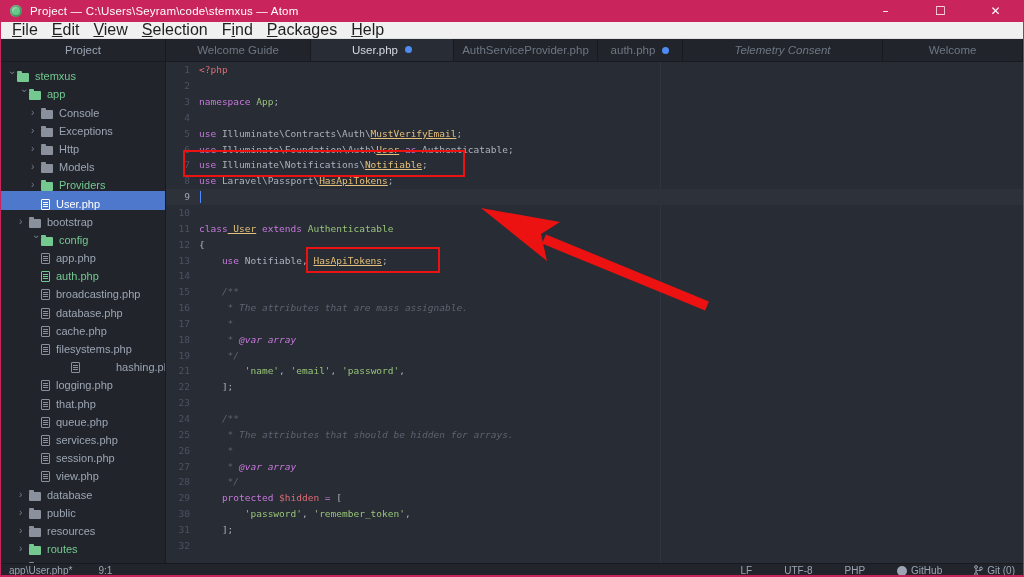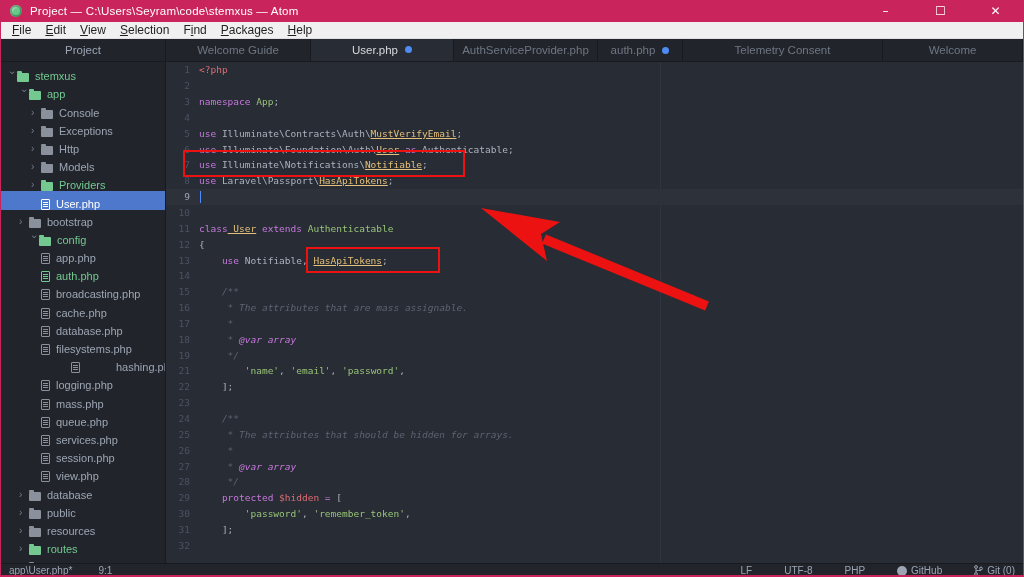--- a/index.html
+++ b/index.html
@@ -15,21 +15,21 @@
   .app-icon { width:12px; height:12px; border-radius:50%; background:#67c989;
     box-shadow:inset 0 0 0 2px rgba(30,90,50,.45), inset 2px 2px 2px rgba(255,255,255,.5);
     margin:0 8px 0 9px; flex:none; }
   .title-text { font-size:11.5px; letter-spacing:.2px; }
   .win-controls { margin-left:auto; display:flex; height:100%; }
   .win-btn { width:55px; height:100%; display:flex; align-items:center; justify-content:center;
     font-size:12px; color:#fff; font-family:"DejaVu Sans", sans-serif; }
   
   .menubar { height:17px; background:#f0f0f0; display:flex; align-items:center; padding-left:4px;
     border-bottom:1px solid #e0e0e0; }
-  .menu-item { font-size:12px; color:#1f1f1f; padding:0 7px; line-height:16px; }
+  .menu-item { font-size:16px; color:#1f1f1f; padding:0 7px; line-height:16px; }
   .menu-item u { text-decoration:underline; text-underline-offset:1px; }
   
   .main { display:flex; height:524px; background:#282c34; }
   .dock { width:165px; flex:none; background:#21252b; display:flex; flex-direction:column; }
   .dock-header { height:23px; flex:none; display:flex; align-items:center; justify-content:center;
     color:#9da5b4; font-size:11.5px; background:#21252b; border-bottom:1px solid #181a1f;
     border-right:1px solid #181a1f; }
   .tree { flex:1; overflow:hidden; padding-top:2px; border-right:1px solid #181a1f; }
   .tree-row { height:18.2px; display:flex; align-items:flex-end; font-size:11px; color:#9da5b4;
     white-space:nowrap; }
@@ -51,21 +51,21 @@
   .tree-row.selected .ficon.file { border-color:#fff; }
   .tree-row.selected .ficon.file::before { background:#fff; box-shadow:0 2px 0 #fff, 0 4px 0 #fff; }
   .tlabel.git { color:#73c990; }
   .tree-row.selected .tlabel { color:#fff; }
   
   .editor-col { flex:1; display:flex; flex-direction:column; border-left:0; min-width:0; }
   .tabbar { height:23px; flex:none; background:#21252b; display:flex; border-bottom:1px solid #181a1f; }
   .tab { height:100%; display:flex; align-items:center; justify-content:center; gap:7px;
     font-size:11.5px; color:#6f7683; border-right:1px solid #181a1f; position:relative; }
   .tab:nth-child(1){ width:145px; } .tab:nth-child(2){ width:143px; } .tab:nth-child(3){ width:144px; }
-  .tab:nth-child(4){ width:85px; }  .tab:nth-child(5){ width:200px; } .tab:nth-child(6){ flex:1; }
+  .tab:nth-child(4){ width:85px; }  .tab:nth-child(5){ width:200px;font-style:italic; } .tab:nth-child(6){ flex:1; }
   .tab.active { background:#282c34; color:#d7dae0; border-bottom:1px solid #282c34; margin-bottom:-1px; }
   .dot { width:7px; height:7px; border-radius:50%; background:#4f8bf2; flex:none; }
   .editor { flex:1; position:relative; background:#282c34; overflow:hidden;
     font-family:"DejaVu Sans Mono", monospace; font-size:9.5px; }
   .wrap-guide { position:absolute; left:494px; top:0; bottom:0; width:1px; background:#31353f; }
   .line { height:15.85px; display:flex; align-items:center; position:relative; }
   .num { width:33px; flex:none; text-align:right; padding-right:9px; color:#4b5263; }
   .code { white-space:pre; color:#abb2bf; }
   .line.cursor { background:#2c313a; }
   .line.cursor .num { color:#9da5b4; }
@@ -154,21 +154,21 @@
           <div class="tree-row selected" style="padding-left: 30px;">
             <span class="spacer"></span>
             <span class="ficon file"></span>
             <span class="tlabel">User.php</span>
           </div>
           <div class="tree-row" style="padding-left: 18px;">
             <span class="chev">›</span>
             <span class="ficon folder"></span>
             <span class="tlabel">bootstrap</span>
           </div>
-          <div class="tree-row" style="padding-left: 20px; margin-left: 8px;">
+          <div class="tree-row" style="padding-left: 30px;">
             <span class="chev exp">›</span>
             <span class="ficon folder git"></span>
             <span class="tlabel git">config</span>
           </div>
           <div class="tree-row" style="padding-left: 30px;">
             <span class="spacer"></span>
             <span class="ficon file"></span>
             <span class="tlabel">app.php</span>
           </div>
           <div class="tree-row" style="padding-left: 30px;">
@@ -177,46 +177,46 @@
             <span class="tlabel git">auth.php</span>
           </div>
           <div class="tree-row" style="padding-left: 30px;">
             <span class="spacer"></span>
             <span class="ficon file"></span>
             <span class="tlabel">broadcasting.php</span>
           </div>
           <div class="tree-row" style="padding-left: 30px;">
             <span class="spacer"></span>
             <span class="ficon file"></span>
+            <span class="tlabel">database.php</span>
+          </div>
+          <div class="tree-row" style="padding-left: 30px;">
+            <span class="spacer"></span>
+            <span class="ficon file"></span>
             <span class="tlabel">cache.php</span>
           </div>
           <div class="tree-row" style="padding-left: 30px;">
             <span class="spacer"></span>
             <span class="ficon file"></span>
-            <span class="tlabel">database.php</span>
-          </div>
-          <div class="tree-row" style="padding-left: 30px;">
-            <span class="spacer"></span>
-            <span class="ficon file"></span>
             <span class="tlabel">filesystems.php</span>
           </div>
           <div class="tree-row" style="padding-left: 30px; gap: 30px;">
             <span class="spacer"></span>
             <span class="ficon file"></span>
             <span class="tlabel">hashing.php</span>
           </div>
           <div class="tree-row" style="padding-left: 30px;">
             <span class="spacer"></span>
             <span class="ficon file"></span>
             <span class="tlabel">logging.php</span>
           </div>
           <div class="tree-row" style="padding-left: 30px;">
             <span class="spacer"></span>
             <span class="ficon file"></span>
-            <span class="tlabel">mass.php</span>
+            <span class="tlabel">that.php</span>
           </div>
           <div class="tree-row" style="padding-left: 30px;">
             <span class="spacer"></span>
             <span class="ficon file"></span>
             <span class="tlabel">queue.php</span>
           </div>
           <div class="tree-row" style="padding-left: 30px;">
             <span class="spacer"></span>
             <span class="ficon file"></span>
             <span class="tlabel">services.php</span>

